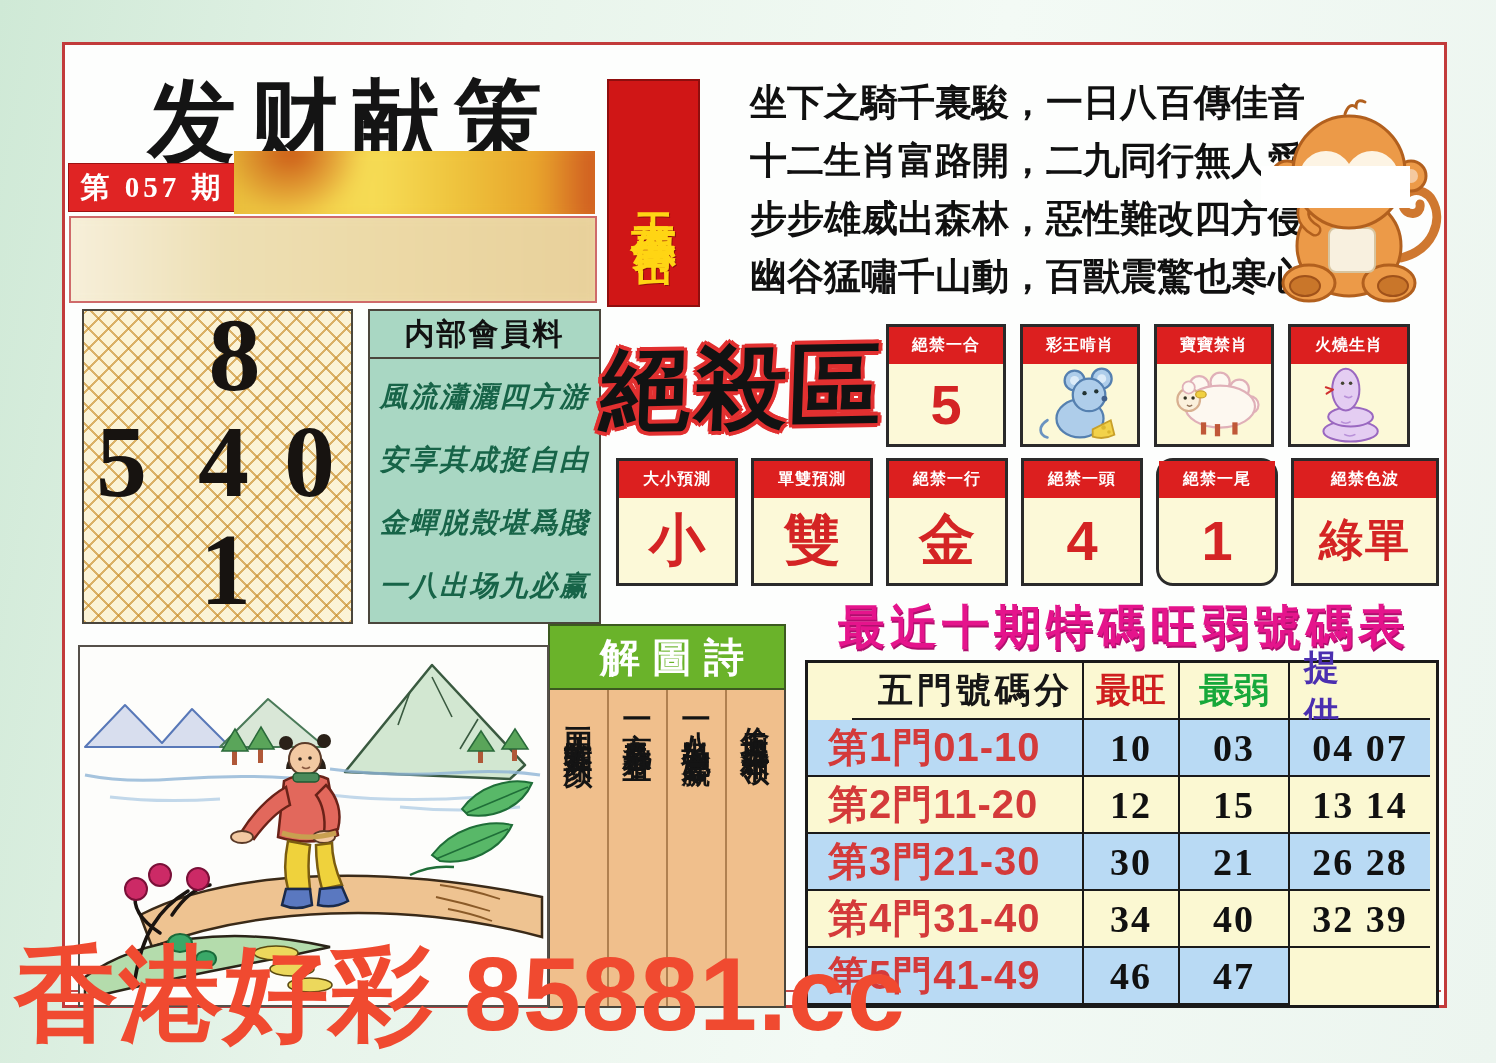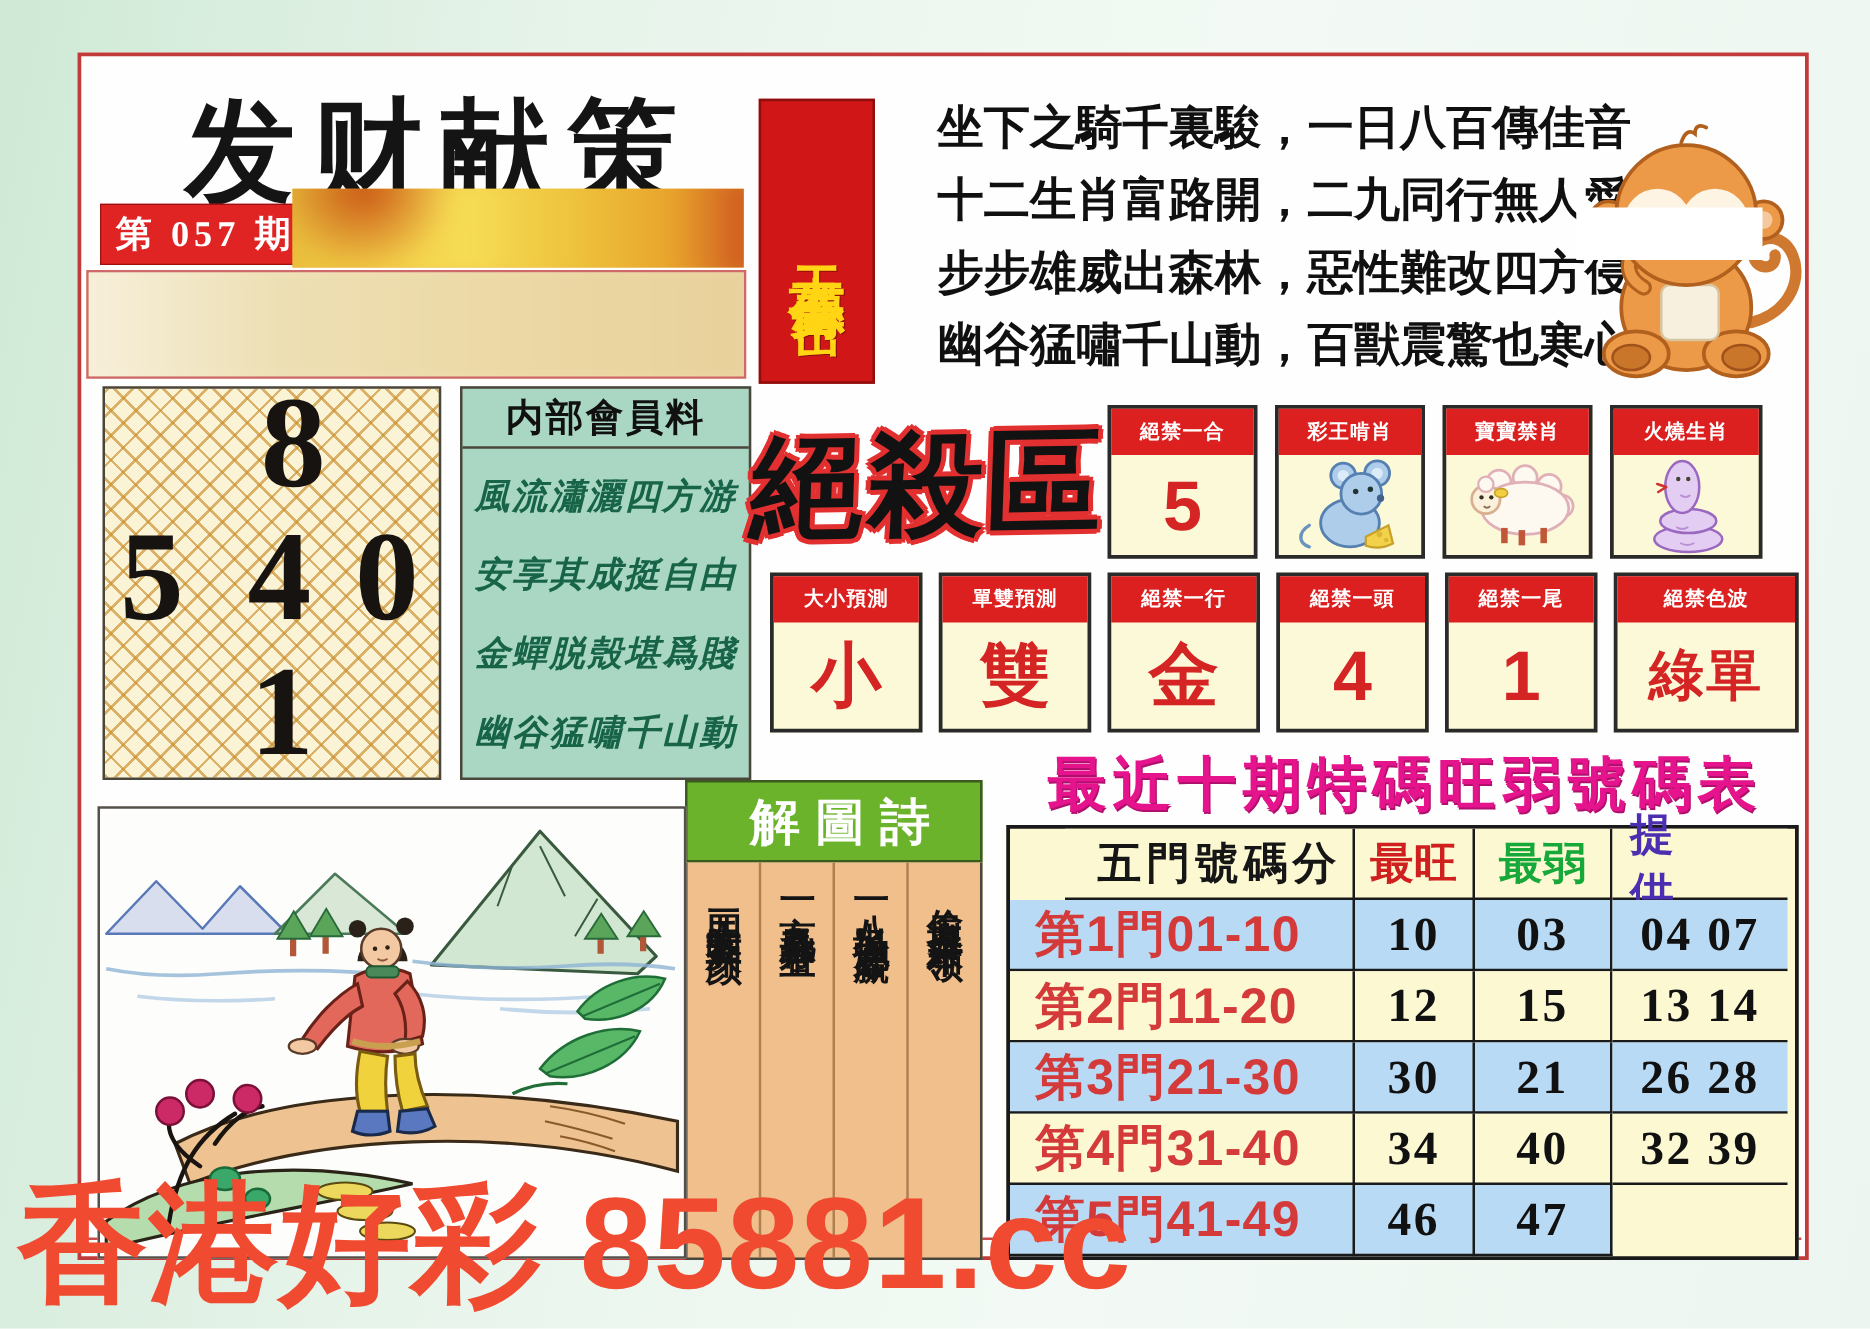--- a/index.html
+++ b/index.html
@@ -10,21 +10,21 @@
 
   
   .frame{left:62px;top:42px;width:1379px;height:960px;border:3px solid #c23b3b;background:#fdfefd;}
   .frame-extra-line{left:65px;top:990px;width:1376px;height:0;border-top:2px solid #c94b4b;}
 
   
   .main-title{left:112px;top:62px;width:480px;height:100px;font-size:88px;font-weight:900;
     color:#141414;letter-spacing:14px;text-align:center;transform:scaleY(1.04);font-family:"Liberation Sans",sans-serif;}
   .issue-bar{left:68px;top:163px;width:167px;height:47px;background:#e02424;border:1px solid #9c1212;
     display:flex;align-items:center;justify-content:center;color:#fff;font-size:29px;font-weight:700;
-    letter-spacing:4px;font-family:"Liberation Serif",serif;margin-left:12px;}
+    letter-spacing:4px;font-family:"Liberation Serif",serif;}
   .blur-strip{left:234px;top:151px;width:361px;height:63px;overflow:hidden;background:#e8b02c;}
   .blur-strip .blur-in{position:absolute;inset:-12px;filter:blur(9px);
     background:linear-gradient(90deg,#e8bc3a,#f2cf48 18%,#f6dc55 40%,#eec23c 62%,#e8a42c 82%,#cf5a20 97%),
     radial-gradient(circle at 18% 10%,rgba(200,60,20,.8),rgba(200,60,20,0) 22%);
     background-blend-mode:multiply;}
   .blur-box{left:69px;top:216px;width:524px;height:83px;border:2px solid #cf6a6a;overflow:hidden;background:#f4ecca;}
   .blur-box .blur-in{position:absolute;inset:-10px;filter:blur(8px);
     background:linear-gradient(90deg,#f7f0dc 0%,#eddfb4 30%,#ecd9a6 60%,#e8d09a 100%),
     radial-gradient(circle at 8% 60%,rgba(220,150,160,.5),rgba(220,150,160,0) 18%);}
 
@@ -170,21 +170,21 @@
     <div class="num num-0">0</div>
     <div class="num num-1">1</div>
   </div>
 
   <div class="abs member">
     <div class="member-h">内部會員料</div>
     <div style="padding-top:6px;">
       <div class="member-line">風流瀟灑四方游</div>
       <div class="member-line">安享其成挺自由</div>
       <div class="member-line">金蟬脱殼堪爲賤</div>
-      <div class="member-line">幽谷猛嘯千山動</div>
+      <div class="member-line">一八出场九必赢</div>
     </div>
   </div>
 
   <div class="abs killzone">絕殺區</div>
 
   <div class="abs cell" style="left:886px;top:324px;width:114px;height:117px;">
     <div class="cell-h">絕禁一合</div>
     <div class="cell-b val-big">5</div>
   </div>
   <div class="abs cell" style="left:1020px;top:324px;width:114px;height:117px;">
@@ -252,21 +252,21 @@
     <div class="cell-b val-big">雙</div>
   </div>
   <div class="abs cell" style="left:886px;top:458px;width:116px;height:122px;">
     <div class="cell-h">絕禁一行</div>
     <div class="cell-b val-big">金</div>
   </div>
   <div class="abs cell" style="left:1021px;top:458px;width:116px;height:122px;">
     <div class="cell-h">絕禁一頭</div>
     <div class="cell-b val-big">4</div>
   </div>
-  <div class="abs cell" style="left:1156px;top:458px;width:116px;height:122px;">
+  <div class="abs cell" style="left:1156px;top:458px;width:116px;height:122px;border-radius:17px;">
     <div class="cell-h">絕禁一尾</div>
     <div class="cell-b val-big">1</div>
   </div>
   <div class="abs cell" style="left:1291px;top:458px;width:142px;height:122px;">
     <div class="cell-h">絕禁色波</div>
     <div class="cell-b val-med">綠單</div>
   </div>
 
   <div class="abs tbl-title">最近十期特碼旺弱號碼表</div>
   <div class="abs tbl">

